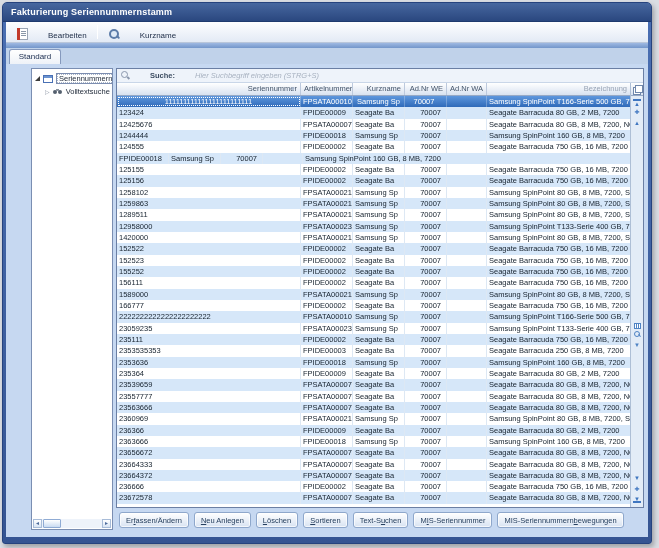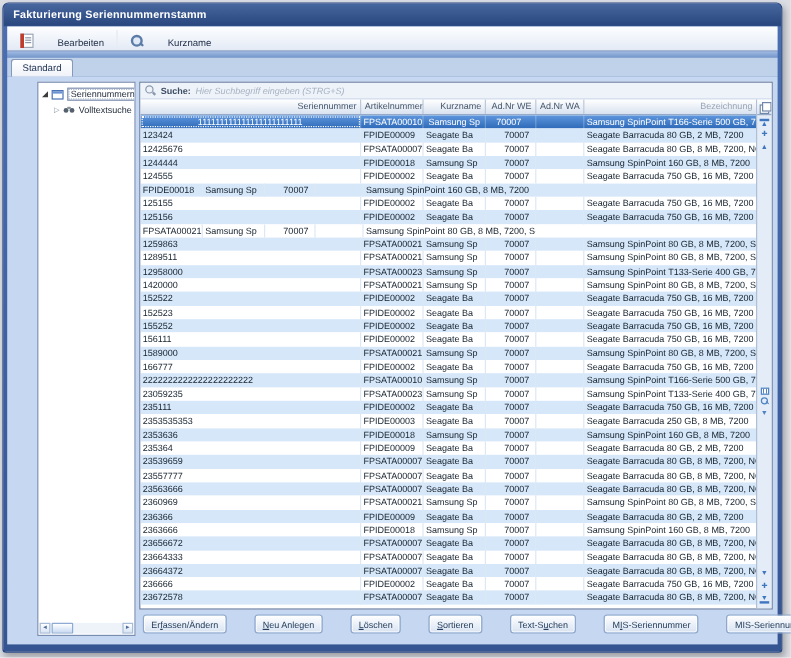--- a/index.html
+++ b/index.html
@@ -64,21 +64,21 @@
   .hscroll { position:absolute; left:1px; right:1px; bottom:1px; height:9px; background:#eef3fa; }
   .hs-btn { position:absolute; top:0; width:9px; height:9px; background:linear-gradient(#fff,#d8e4f4);
     border:1px solid #a8bcd8; color:#4f6d9d; font-size:5px; line-height:7px; text-align:center; }
   .hs-thumb { position:absolute; left:10px; top:0; width:18px; height:9px;
     background:linear-gradient(#fff,#c9dbf2); border:1px solid #8fabd4; border-radius:1px; }
 
   
   .grid { position:absolute; left:110px; top:4px; width:528px; height:440px;
     background:#fff; border:1px solid #6b7fa4; overflow:hidden; }
   .searchrow { position:absolute; left:0; top:0; right:0; height:14px; background:#eef3fa;
-    border-bottom:1px solid #c9d6e8; display:flex; align-items:center; padding-left:4px; gap:4px;
+    border-bottom:1px solid #c9d6e8; display:flex; align-items:center; padding-left:4px; gap:20px;
     font-size:7.5px; }
   .sm-mag { width:9px; height:9px; position:relative; flex:none; }
   .sm-mag::before { content:""; position:absolute; left:0; top:0; width:5px; height:5px;
     border:1.5px solid #8a97ad; border-radius:50%; }
   .sm-mag::after { content:""; position:absolute; left:6px; top:6px; width:3px; height:1.5px;
     background:#8a97ad; transform:rotate(45deg); }
   .slabel { font-weight:bold; color:#3c4c61; }
   .splace { font-style:italic; color:#a8b2c0; }
 
   .headrow { position:absolute; left:0; top:14px; width:513px; height:13px; display:flex;
@@ -116,21 +116,21 @@
   .mini-mag { width:7px; height:7px; position:relative; margin:2px auto; }
   .mini-mag::before { content:""; position:absolute; left:0; top:0; width:4px; height:4px; border:1px solid #4f83c4; border-radius:50%; }
   .mini-mag::after { content:""; position:absolute; left:4px; top:4px; width:3px; height:1px; background:#4f83c4; transform:rotate(45deg); }
   .mini-cols { width:7px; height:6px; margin:2px auto; border:1px solid #4f83c4;
     background:repeating-linear-gradient(90deg,#fff 0,#fff 1px,#4f83c4 1px,#4f83c4 2px); }
   .grp-top { position:absolute; top:14px; left:0; right:0; }
   .grp-mid { position:absolute; top:238px; left:0; right:0; }
   .grp-bot { position:absolute; bottom:2px; left:0; right:0; }
 
   
-  .footer { position:absolute; left:113px; top:448px; right:6px; height:18px; display:flex; gap:23px; }
+  .footer { position:absolute; left:113px; top:448px; right:6px; height:18px; display:flex; gap:5px; }
   .fbtn { height:16px; padding:0 6px; font-family:"Liberation Sans",sans-serif; font-size:7.5px;
     color:#27405f; line-height:13px; background:linear-gradient(#ffffff,#d8e3f2);
     border:1px solid #8ea7cb; border-radius:3px; box-shadow:inset 0 0 0 1px rgba(255,255,255,.7);
     white-space:nowrap; }
   .fbtn u { text-decoration:underline; }
 </style>
 </head>
 <body>
 
 <div class="screen">
@@ -250,20 +250,21 @@
             </div>
             <div class="row alt">
               <div class="cell c0">125156</div>
               <div class="cell c1">FPIDE00002</div>
               <div class="cell c2">Seagate Ba</div>
               <div class="cell c3">70007</div>
               <div class="cell c4"></div>
               <div class="cell c5">Seagate Barracuda 750 GB, 16 MB, 7200</div>
             </div>
             <div class="row">
+              <div class="cell c0">1258102</div>
               <div class="cell c1">FPSATA00021</div>
               <div class="cell c2">Samsung Sp</div>
               <div class="cell c3">70007</div>
               <div class="cell c4"></div>
               <div class="cell c5">Samsung SpinPoint 80 GB, 8 MB, 7200, S-A</div>
             </div>
             <div class="row alt">
               <div class="cell c0">1259863</div>
               <div class="cell c1">FPSATA00021</div>
               <div class="cell c2">Samsung Sp</div>

